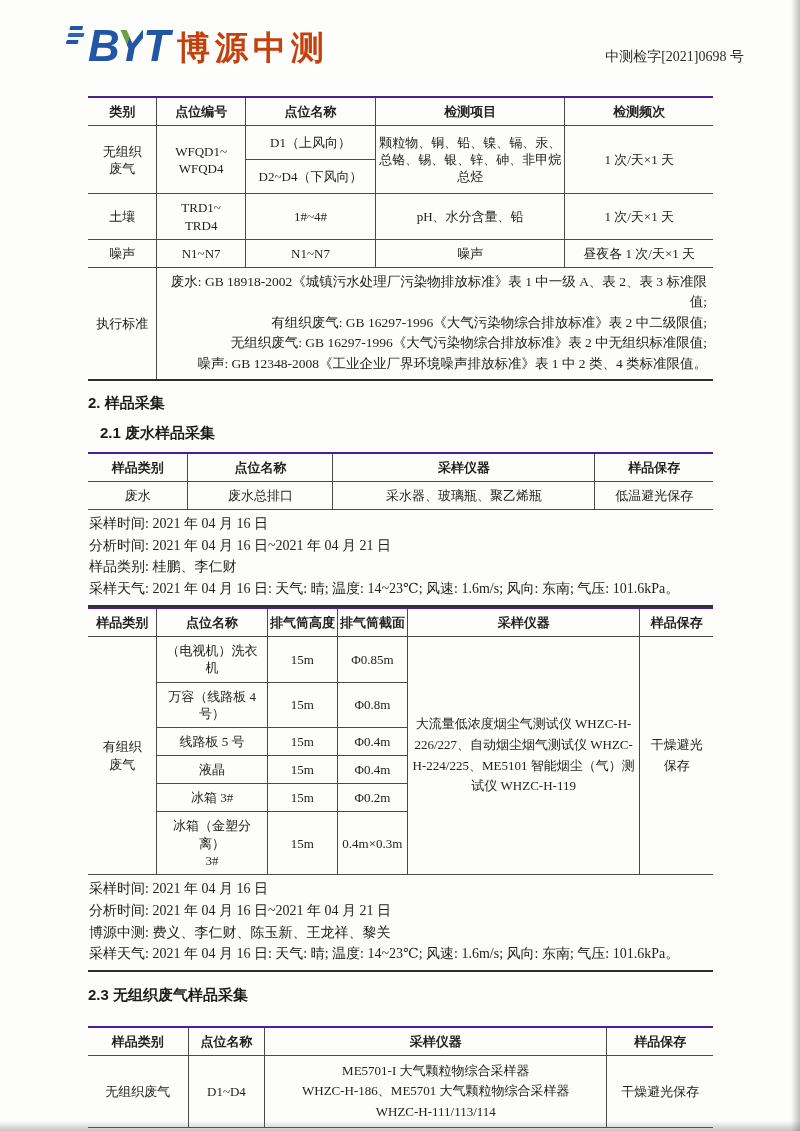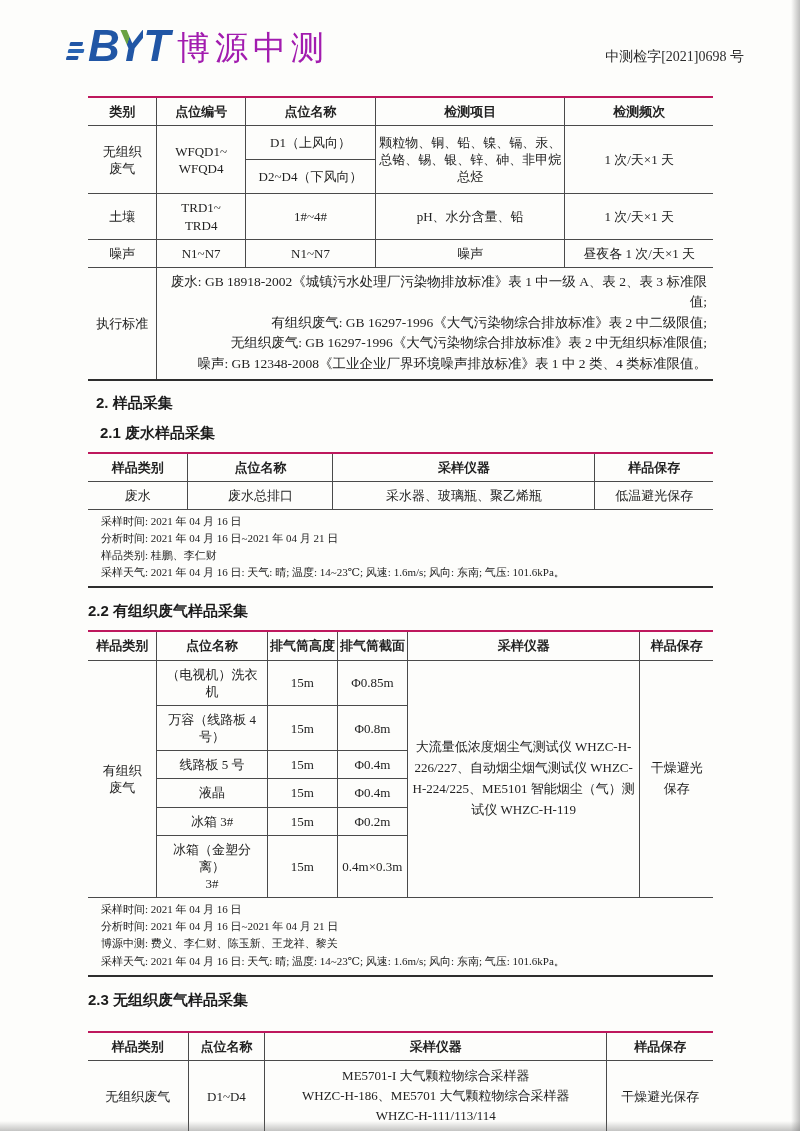--- a/index.html
+++ b/index.html
@@ -12,59 +12,59 @@
     position:absolute; top:0; right:0; width:9px; height:100%;
     background:linear-gradient(to right, rgba(120,120,120,0), rgba(110,110,110,0.45));
   }
   .scan-edge-bottom {
     position:absolute; bottom:0; left:0; width:100%; height:10px;
     background:linear-gradient(to bottom, rgba(120,120,120,0), rgba(110,110,110,0.40));
   }
   
   .header { display:flex; justify-content:space-between; align-items:flex-start; padding:26px 56px 0 68px; height:58px; }
   .logo { display:flex; align-items:flex-end; gap:10px; }
-  .logo-mark { display:flex; align-items:flex-end; gap:4px; }
+  .logo-mark { display:flex; align-items:flex-start; gap:4px; }
   .logo-stripes { display:flex; flex-direction:column; gap:3px; margin-bottom:6px; transform:skewX(-14deg); }
   .logo-stripes span { display:block; height:4px; background:#2156a5; border-radius:1px; }
   .logo-stripes span:nth-child(1){ width:13px; }
   .logo-stripes span:nth-child(2){ width:16px; background:#2b66b4; }
   .logo-stripes span:nth-child(3){ width:12px; }
   .logo-byt {
     font-family:"Liberation Sans","DejaVu Sans",sans-serif;
     font-style:italic; font-weight:bold; font-size:44px; line-height:0.92;
     color:#2156a5; letter-spacing:-3px;
   }
   .logo-byt .l-y {
     background:linear-gradient(110deg,#6aa243 0 42%,#2156a5 43%);
     -webkit-background-clip:text; background-clip:text; color:transparent;
   }
   .logo-name {
     font-family:"Liberation Sans","DejaVu Sans",sans-serif;
-    font-weight:normal; font-size:33px; line-height:1; color:#a21caf;
+    font-weight:bold; font-size:33px; line-height:1; color:#c2410c;
     letter-spacing:5px; margin-bottom:2px;
   }
   .doc-number { font-size:14px; margin-top:22px; color:#2b2b2b; }
   
   .content { margin:12px 87px 0 88px; width:625px; }
   table { border-collapse:collapse; width:625px; table-layout:fixed;
-          border-top:2px solid #be185d; }
+          border-top:2px solid #4c1d95; }
   td, th { border:1px solid #4a4a4a; font-size:13px; font-weight:normal;
            text-align:center; vertical-align:middle; padding:5px 3px; line-height:1.32;
            overflow:hidden; }
   tr > *:first-child { border-left:none; }
   tr > *:last-child  { border-right:none; }
   th { font-weight:bold; padding:5px 2px; }
   .pre { white-space:pre-line; }
   .left-cell { text-align:right; padding:4px 6px; }
   .std-line { line-height:1.52; }
   .meta { border-bottom:2.5px solid #2e2e2e; padding:3px 1px 5px 1px; }
-  .meta-line { font-size:11px; line-height:1.56; white-space:nowrap;margin-left:12px; }
+  .meta-line { font-size:14px; line-height:1.56; white-space:nowrap; }
   .sec-h { font-size:15px; font-weight:bold; color:#1c1c1c;
            font-family:"Liberation Sans","DejaVu Sans",sans-serif; }
-  .h-s2  { margin:13px 0 0 8px; }
+  .h-s2  { margin:13px 0 0 0; }
   .h-s21 { margin:11px 0 9px 12px; }
   .h-s22 { margin:14px 0 9px 0; }
   .h-s23 { margin:14px 0 21px 0; }
 </style>
 </head>
 <body>
 
 <div class="page">
 
   <div class="header">
@@ -164,21 +164,20 @@
       </tr>
     </tbody>
       </table>
     <div class="meta">
       <div class="meta-line">采样时间: 2021 年 04 月 16 日</div>
       <div class="meta-line">分析时间: 2021 年 04 月 16 日~2021 年 04 月 21 日</div>
       <div class="meta-line">样品类别: 桂鹏、李仁财</div>
       <div class="meta-line">采样天气: 2021 年 04 月 16 日: 天气: 晴; 温度: 14~23℃; 风速: 1.6m/s; 风向: 东南; 气压: 101.6kPa。</div>
     </div>
 
-    <div class="sec-h h-s22">2.2 有组织废气样品采集</div>
     <table>
       <colgroup>
           <col style="width:11%">
           <col style="width:17.7%">
           <col style="width:11.2%">
           <col style="width:11.2%">
           <col style="width:37.2%">
           <col style="width:11.7%">
         </colgroup>
       <tbody>

